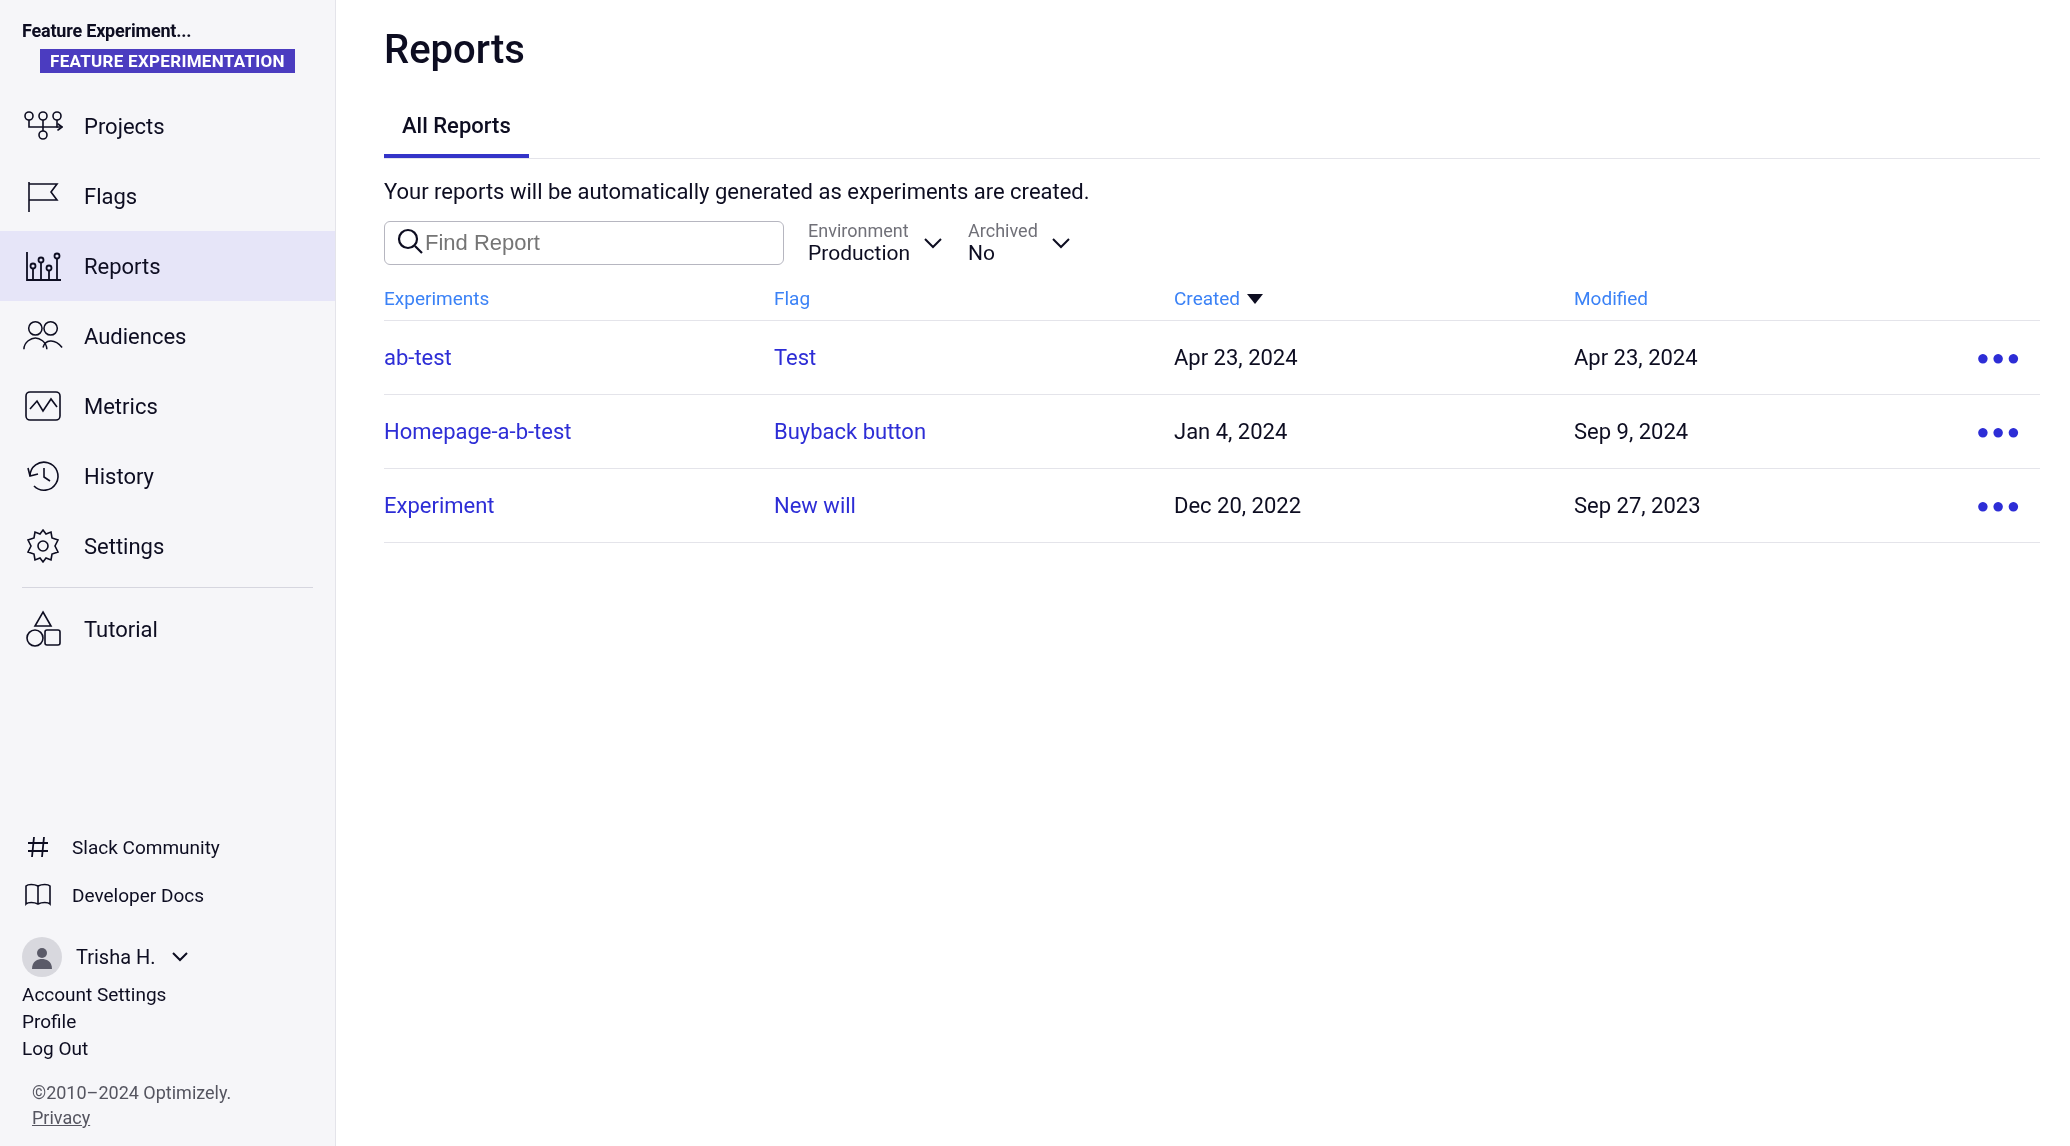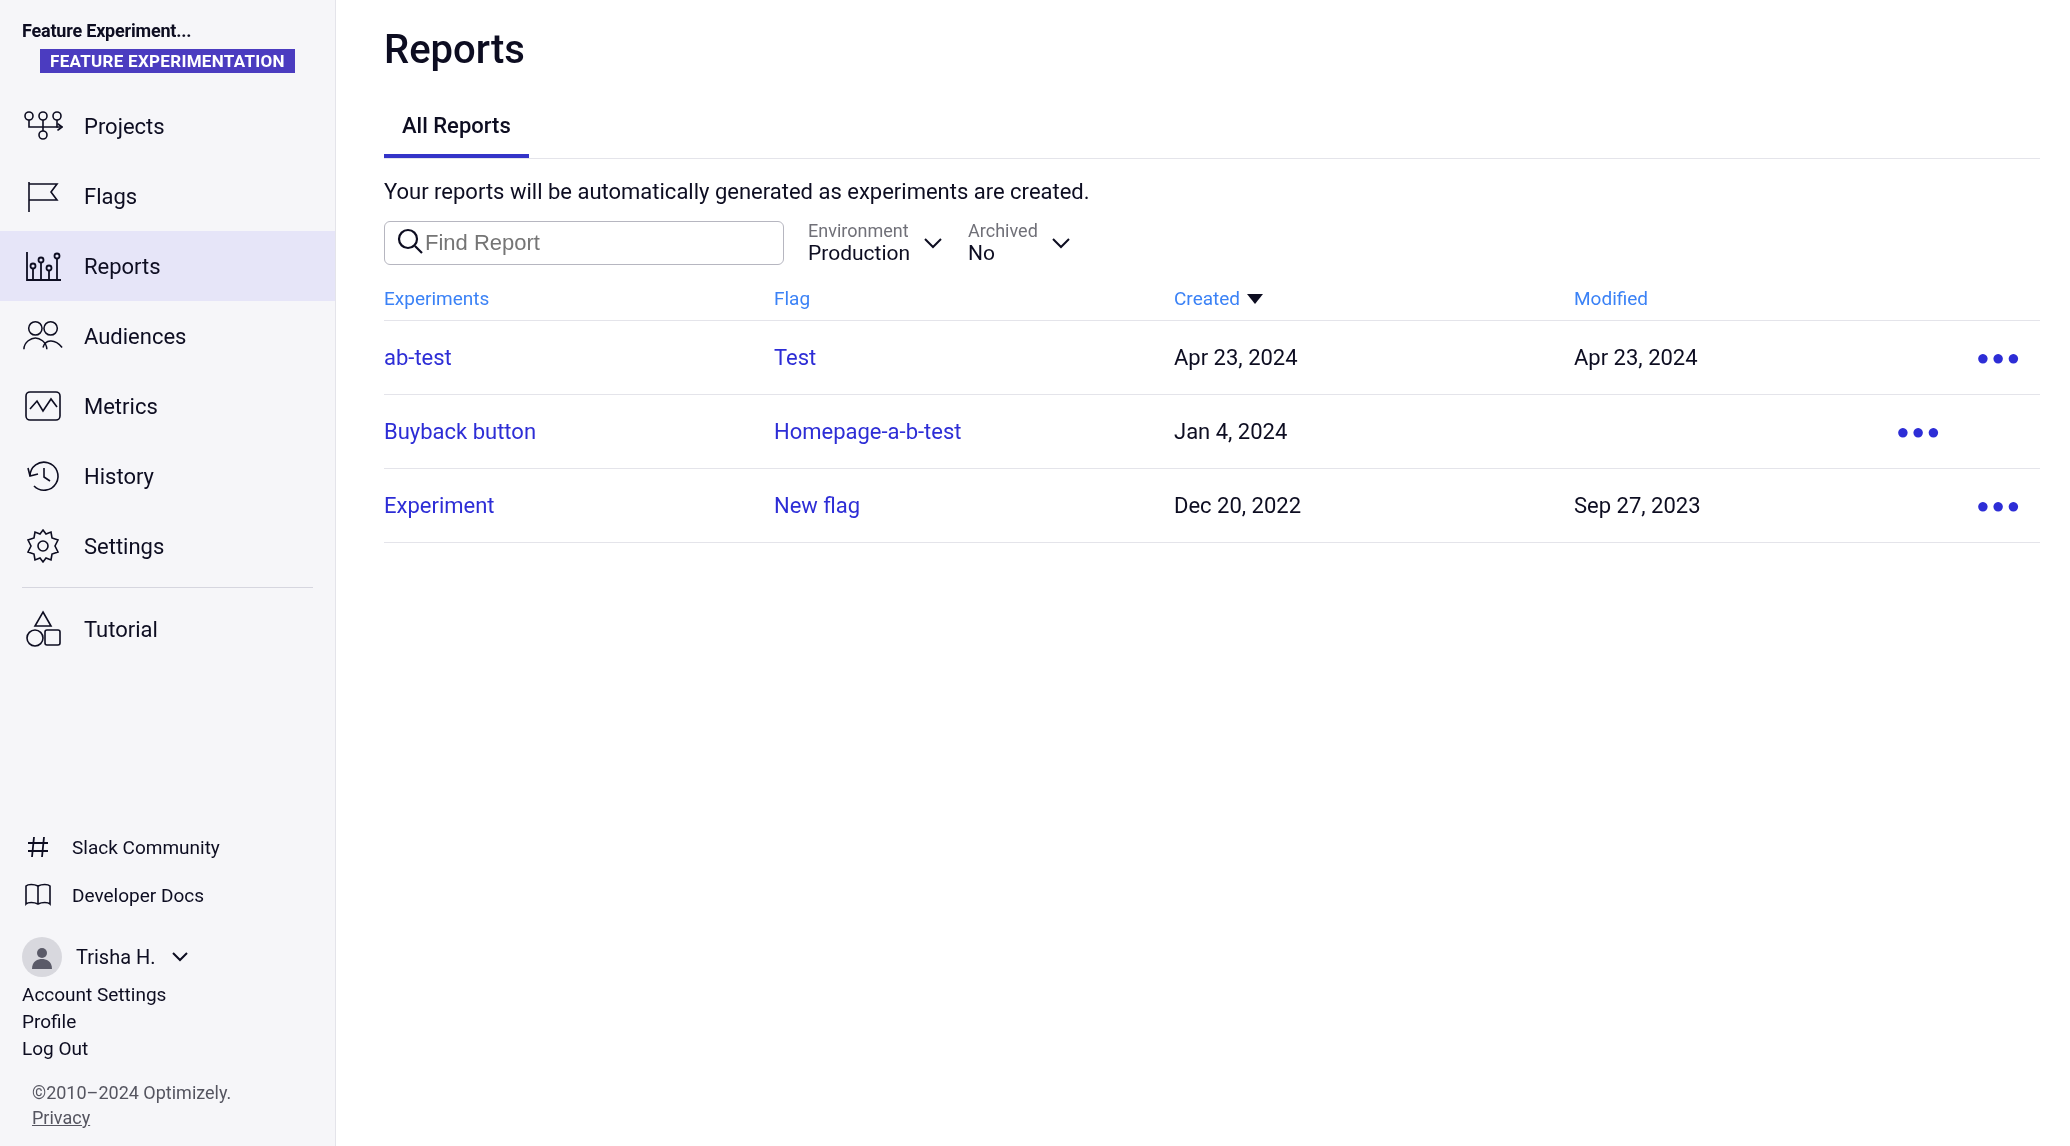--- a/index.html
+++ b/index.html
@@ -422,31 +422,32 @@
       <div class="link">ab-test</div>
       <div class="link">Test</div>
       <div>Apr 23, 2024</div>
       <div>Apr 23, 2024</div>
       <div class="row-actions">
           <span class="dots">●●●</span>
         </div>
     </div>
 
     <div class="trow">
+      <div class="link">Homepage-a-b-test</div>
       <div class="link">Buyback button</div>
-      <div class="link">Homepage-a-b-test</div>
       <div>Jan 4, 2024</div>
+      <div>Sep 9, 2024</div>
       <div class="row-actions">
           <span class="dots">●●●</span>
         </div>
     </div>
 
     <div class="trow">
       <div class="link">Experiment</div>
-      <div class="link">New flag</div>
+      <div class="link">New will</div>
       <div>Dec 20, 2022</div>
       <div>Sep 27, 2023</div>
       <div class="row-actions">
           <span class="dots">●●●</span>
         </div>
     </div>
   </div>
 </main>
 
 </body></html>

